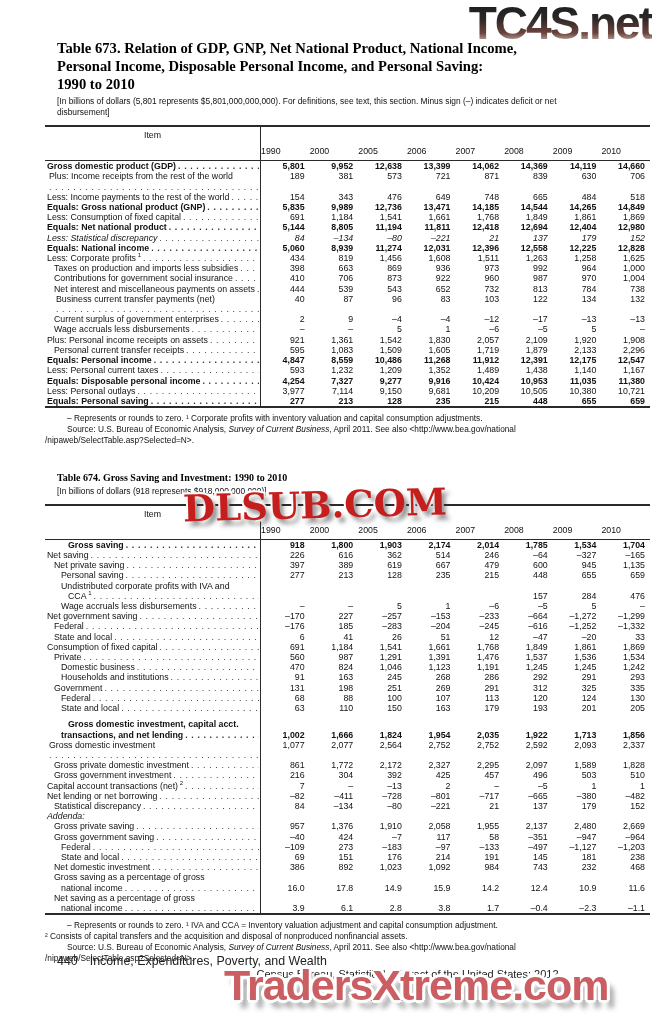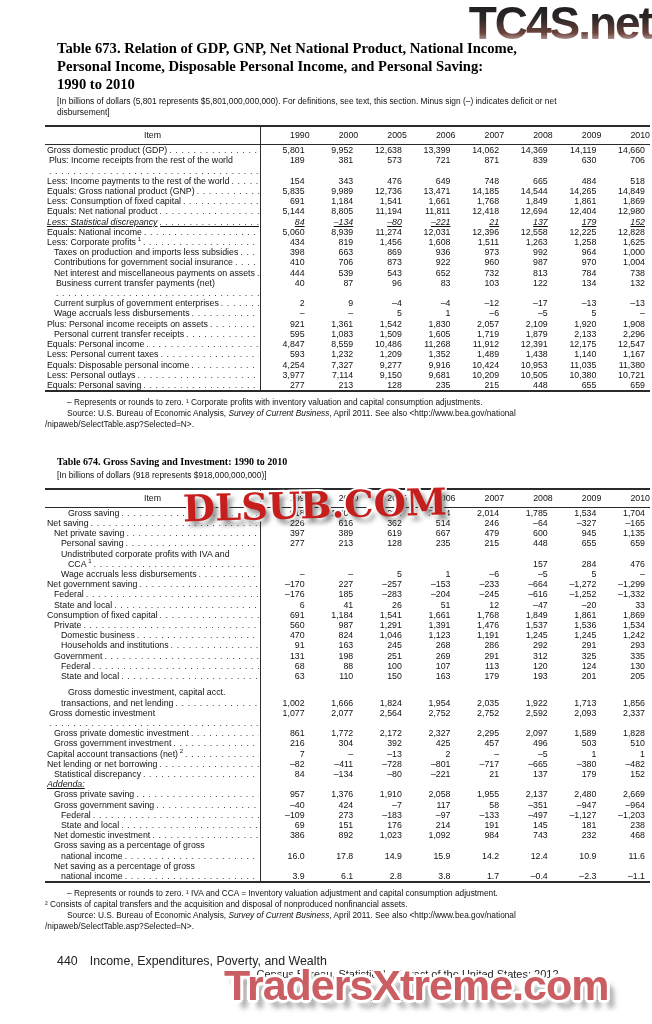--- a/index.html
+++ b/index.html
@@ -15,23 +15,23 @@
   
   .stat-table{margin-left:45px;width:605px;border-top:2px solid #2a2a2a;border-bottom:2px solid #2a2a2a;}
   .trow{display:flex;align-items:stretch;}
   .lab{width:215px;box-sizing:border-box;display:flex;align-items:baseline;
        font-size:8.8px;line-height:10.2px;white-space:nowrap;overflow:hidden;}
   .lab sup{font-size:6px;line-height:0;}
   .vals{flex:1;display:flex;border-left:1px solid #2a2a2a;}
   .cell{flex:1;text-align:right;padding-right:5px;font-size:8.8px;line-height:10.2px;box-sizing:border-box;}
   .thead{border-bottom:1px solid #2a2a2a;}
   .thead .lab{justify-content:center;padding:3px 0 3px 0;line-height:11px;}
-  .thead .cell{text-align:right;padding:3px 0 3px 0;line-height:11px;}
-  .b{font-weight:normal;}
-  .i{font-style:italic;text-decoration:underline;}
+  .thead .cell{text-align:left;padding:3px 0 3px 0;line-height:11px;margin-top:16px;}
+  .b{font-weight:bold;}
+  .i{font-style:italic;}
   .gap > .lab,.gap > .vals{padding-top:6px;}
   .dots{flex:1;overflow:hidden;white-space:nowrap;margin:0 1px 0 2px;color:#333;}
   .dots::after{content:". . . . . . . . . . . . . . . . . . . . . . . . . . . . . . . . . . . . . . . . . . . . . . . . . . . . . . . . . .";
        font-size:8.8px;letter-spacing:0.6px;}
   
   .fnotes{margin:5px 0 0 45px;width:605px;font-size:8.3px;line-height:1.32;color:#111;}
   .fline{white-space:normal;}
   .fline.ind{padding-left:22px;}
   
   .footer-left{position:absolute;left:57px;top:954px;font-size:12.4px;color:#222;}

